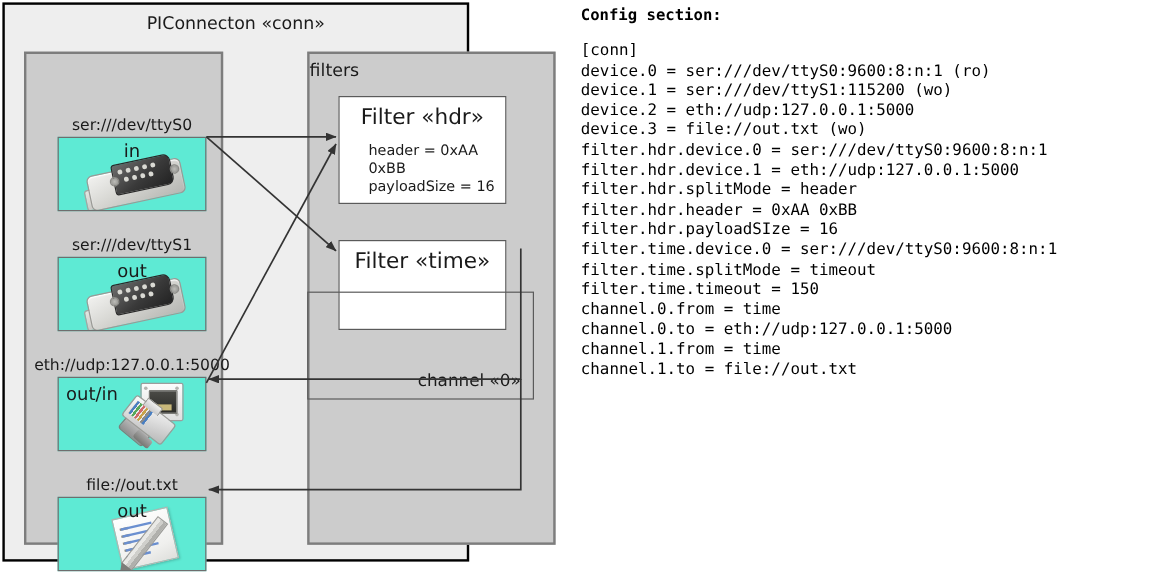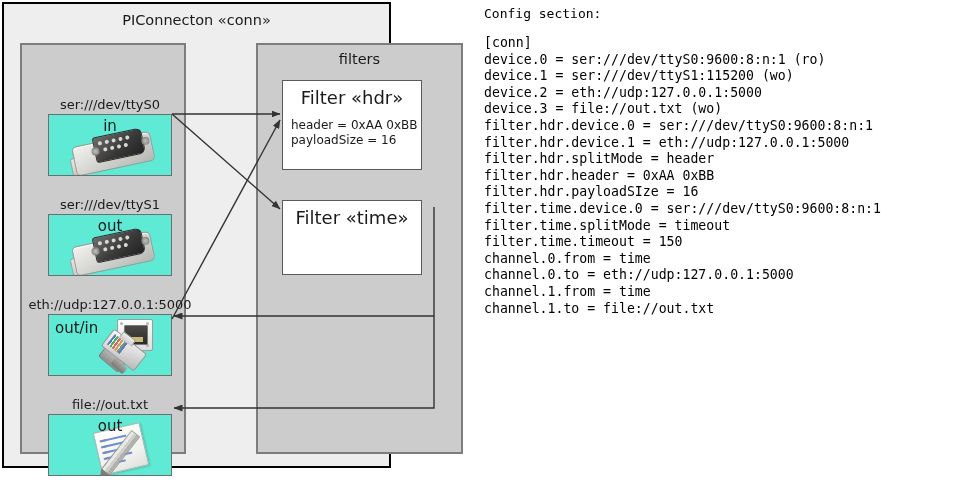--- a/index.html
+++ b/index.html
@@ -53,21 +53,20 @@
     left: 252px;
     top: 39px;
     width: 207px;
     height: 411px;
   }
   .panel-title {
     position: absolute;
     left: 0;
     top: 6px;
     width: 100%;
-    text-align: center;
     font-size: 14.5px;
     color: #1a1a1a;
   }
 
   
   .device {
     position: absolute;
     left: 26px;
     width: 124px;
   }
@@ -279,21 +278,21 @@
   }
   #filter-hdr  { top: 35px; height: 90px; }
   #filter-time { top: 155px; height: 75px; }
   .filter-title {
     text-align: center;
     font-size: 18px;
     color: #1a1a1a;
     margin: 6px 0 0 0;
   }
   .filter-props {
-    margin: 10px 0 0 8px;
+    margin: 10px 0 0 24px;
     font-size: 12px;
     line-height: 15px;
     color: #1a1a1a;
   }
 
   
   .channel-box {
     position: absolute;
     left: -2px;
     border: 1.5px solid #5a5a5a;
@@ -321,21 +320,21 @@
 
   
   #config-section {
     position: absolute;
     left: 484px;
     top: 6px;
     width: 470px;
   }
   #config-heading {
     font-family: "DejaVu Sans Mono", monospace;
-    font-weight: normal;
+    font-weight: bold;
     font-size: 13px;
     color: #000000;
     margin-bottom: 14px;
   }
   #config-lines {
     font-family: "DejaVu Sans Mono", monospace;
     font-size: 13.2px;
     line-height: 16.6px;
     color: #000000;
     white-space: pre;
@@ -455,20 +454,23 @@
       <div class="filter-props">
         <div>header = 0xAA 0xBB</div>
         <div>payloadSize = 16</div>
       </div>
     </div>
 
     <div class="filter-box" id="filter-time">
       <div class="filter-title">Filter «time»</div>
     </div>
 
+    <div class="channel-box" id="channel-0">
+      <span class="channel-label">channel «0»</span>
+    </div>
 
   </div>
 
   <svg id="connectors" viewBox="0 0 471 466" width="471" height="466">
     <defs>
       <marker id="arrowhead" markerWidth="9" markerHeight="7" refX="8.5" refY="3.5" orient="auto" markerUnits="userSpaceOnUse">
         <polygon points="0 0, 9 3.5, 0 7" fill="#333333"></polygon>
       </marker>
     </defs>
 

